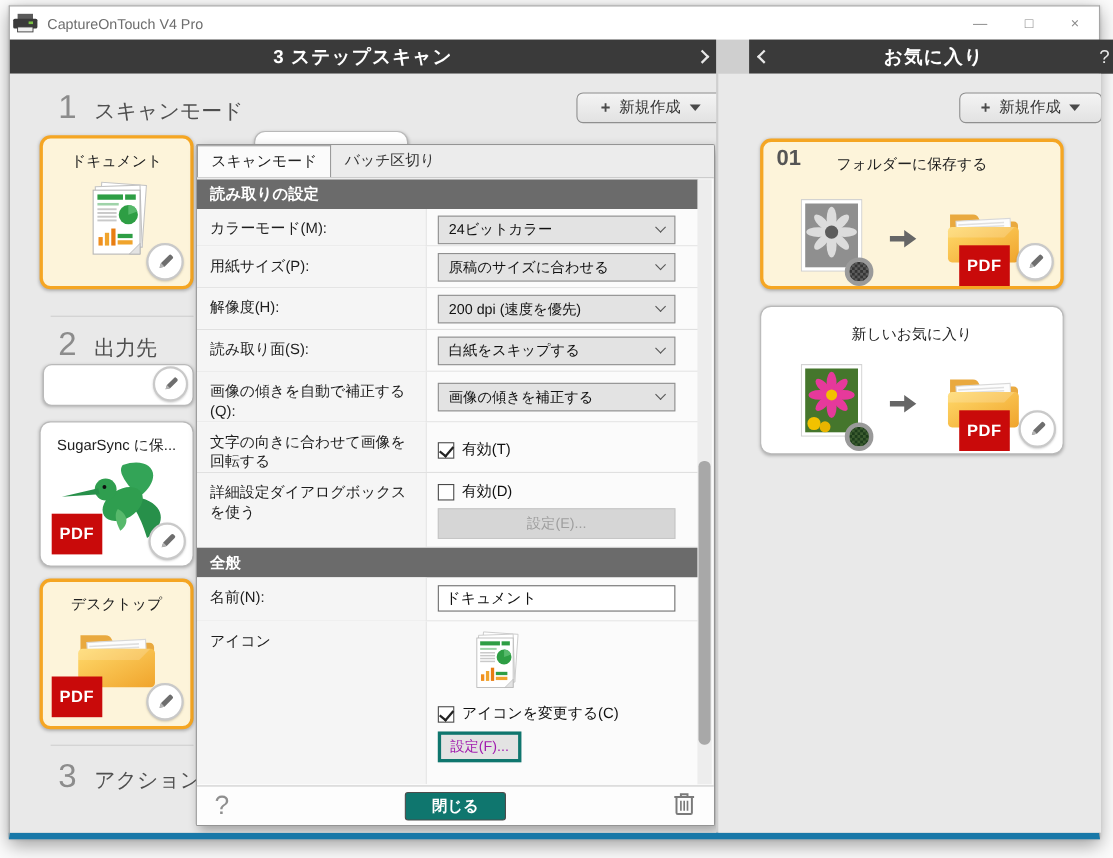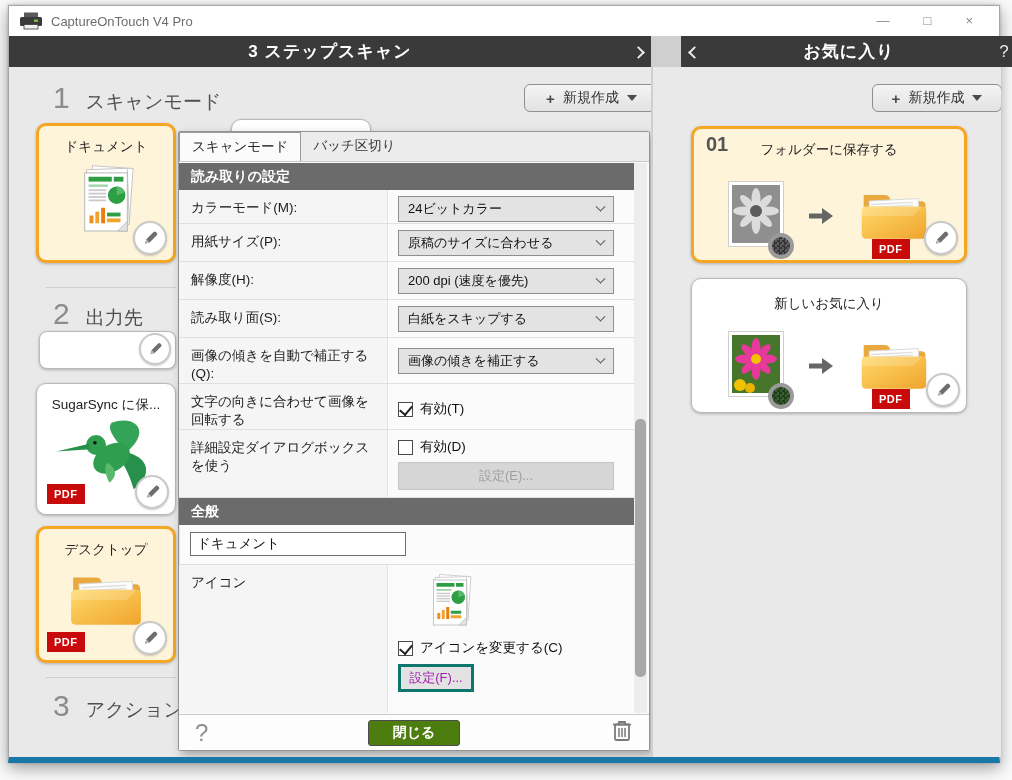--- a/index.html
+++ b/index.html
@@ -5,21 +5,21 @@
   * { margin:0; padding:0; box-sizing:border-box; }
   html,body { width:1012px; height:780px; background:#fbfbfb; font-family:"Liberation Sans","DejaVu Sans",sans-serif; overflow:hidden; }
   #stage { position:relative; width:1012px; height:780px; }
 
   .window { position:absolute; left:8px; top:5px; width:992px; height:758px;
     background:#cfcfcf; border:1px solid #a6a6a6; border-bottom:6px solid #1878a8;
     box-shadow:0 5px 16px rgba(0,0,0,.38), 0 0 3px rgba(0,0,0,.2); }
 
   
   .titlebar { position:absolute; left:0; top:0; width:100%; height:30px; background:#ffffff;
-    display:flex; align-items:center; padding:0 10px; }
+    display:flex; align-items:center; padding:0 2px; }
   .titlebar .app-title { font-size:13px; color:#6d6d6d; margin-left:8px; flex:1; }
   .win-controls { display:flex; gap:34px; margin-right:16px; color:#8a8a8a; font-size:13px; }
   .win-controls span { cursor:default; line-height:30px; }
 
   
   .hdr { position:absolute; top:30px; height:31px; background:#3a3a3a; color:#fff;
     display:flex; align-items:center; }
   .hdr-left  { left:0; width:642px; }
   .hdr-right { left:672px; width:336px; }
   .hdr .hdr-title { flex:1; text-align:center; font-size:17px; font-weight:bold; letter-spacing:1px; }
@@ -46,22 +46,22 @@
   .dd-tri { width:0; height:0; border-left:5px solid transparent; border-right:5px solid transparent; border-top:6px solid #4a4a4a; }
 
   
   .card { position:absolute; background:#fff; border:1px solid #b9b9b9; border-radius:10px;
     box-shadow:0 1px 3px rgba(0,0,0,.25); }
   .card.selected { background:#fdf4da; border:3px solid #f5a623; }
   .card-title { text-align:center; font-size:13.5px; color:#222; margin-top:12px; }
   .pencil-btn { position:absolute; right:6px; bottom:5px; width:34px; height:34px; border-radius:50%;
     background:#fff; border:2px solid #c9c9c9; display:flex; align-items:center; justify-content:center;
     box-shadow:0 1px 2px rgba(0,0,0,.2); cursor:pointer; }
-  .pdf-badge { position:absolute; background:#c90a0a; color:#fff; font-size:11px; font-weight:bold;
-    padding:4px 7px; letter-spacing:.5px; }
+  .pdf-badge { position:absolute; background:#c90a0a; color:#fff; font-size:15px; font-weight:bold;
+    padding:10px 7px; letter-spacing:.5px; }
   .sep-line { position:absolute; left:37px; width:130px; height:1px; background:#cfcfcf; }
   .icon-center { display:flex; justify-content:center; margin-top:8px; }
 
   
   .dialog { position:absolute; left:169px; top:64px; width:472px; height:620px; background:#fbfbfb;
     border:1px solid #949494; border-radius:2px; box-shadow:3px 4px 10px rgba(0,0,0,.3); z-index:5; }
   .tabstrip { height:30px; background:#ececec; display:flex; align-items:flex-end; border-bottom:1px solid #c9c9c9; }
   .tab { font-size:13.5px; color:#222; padding:5px 12px 6px; cursor:pointer; }
   .tab.active { background:#fbfbfb; border:1px solid #9a9a9a; border-bottom:none; height:29px; display:flex; align-items:center; }
   .tab.inactive { color:#333; }
@@ -82,21 +82,21 @@
   .btn { height:28px; background:#e3e3e3; border:3px solid #0f766e; font-size:13px; color:#a21caf;
     display:flex; align-items:center; justify-content:center; cursor:pointer; }
   .btn.disabled { background:#d6d6d6; color:#9f9f9f; border:1px solid #c6c6c6; cursor:default; }
   .name-input { width:216px; height:24px; border:1px solid #6e6e6e; background:#fff; font-size:13.5px;
     padding:0 6px; font-family:inherit; color:#111; }
 
   .dlg-footer { position:absolute; left:0; right:0; bottom:0; height:36px; background:#fdfdfd;
     border-top:1px solid #c9c9c9; display:flex; align-items:center; padding:0 16px; }
   .footer-help { font-size:24px; color:#8f8f8f; cursor:pointer; }
   .close-btn { position:absolute; left:50%; transform:translateX(-50%); width:92px; height:26px;
-    background:#4d7c0f; border:1px solid #4c4c4c; border-radius:3px; color:#fff; font-weight:bold;
+    background:#0f766e; border:1px solid #4c4c4c; border-radius:3px; color:#fff; font-weight:bold;
     font-size:14px; display:flex; align-items:center; justify-content:center; cursor:pointer; }
   .trash-wrap { margin-left:auto; cursor:pointer; }
 
   .vscroll { position:absolute; right:2px; top:31px; bottom:37px; width:13px; background:#ededed; }
   .vthumb { position:absolute; left:1px; width:11px; top:256px; height:258px; background:#a8a8a8; border-radius:5px; }
 
   
   .fav-card { position:absolute; left:38px; width:276px; }
   .fav-num { position:absolute; left:12px; top:4px; font-size:20px; font-weight:bold; color:#555; }
   .fav-flow { display:flex; align-items:center; justify-content:center; gap:24px; margin-top:22px; }
@@ -396,20 +396,21 @@
                 <span class="cb"></span>
                 <span>有効(D)</span>
               </div>
               <div class="btn disabled" style="width:216px; margin-top:6px;">設定(E)...</div>
             </div>
           </div>
 
           <div class="sec-hdr">全般</div>
 
           <div class="drow" style="height:40px;">
+            <div class="dlabel">名前(N):</div>
             <div class="dctrl" style="padding-top:7px;">
               <input class="name-input" type="text" value="ドキュメント" style="">
             </div>
           </div>
 
           <div class="drow" style="height:148px; border-bottom:none;">
             <div class="dlabel">アイコン</div>
             <div class="dctrl" style="padding-top:8px;">
               <div style="margin-left:28px;">
                 <svg width="48" height="56" viewBox="0 0 64 72">

